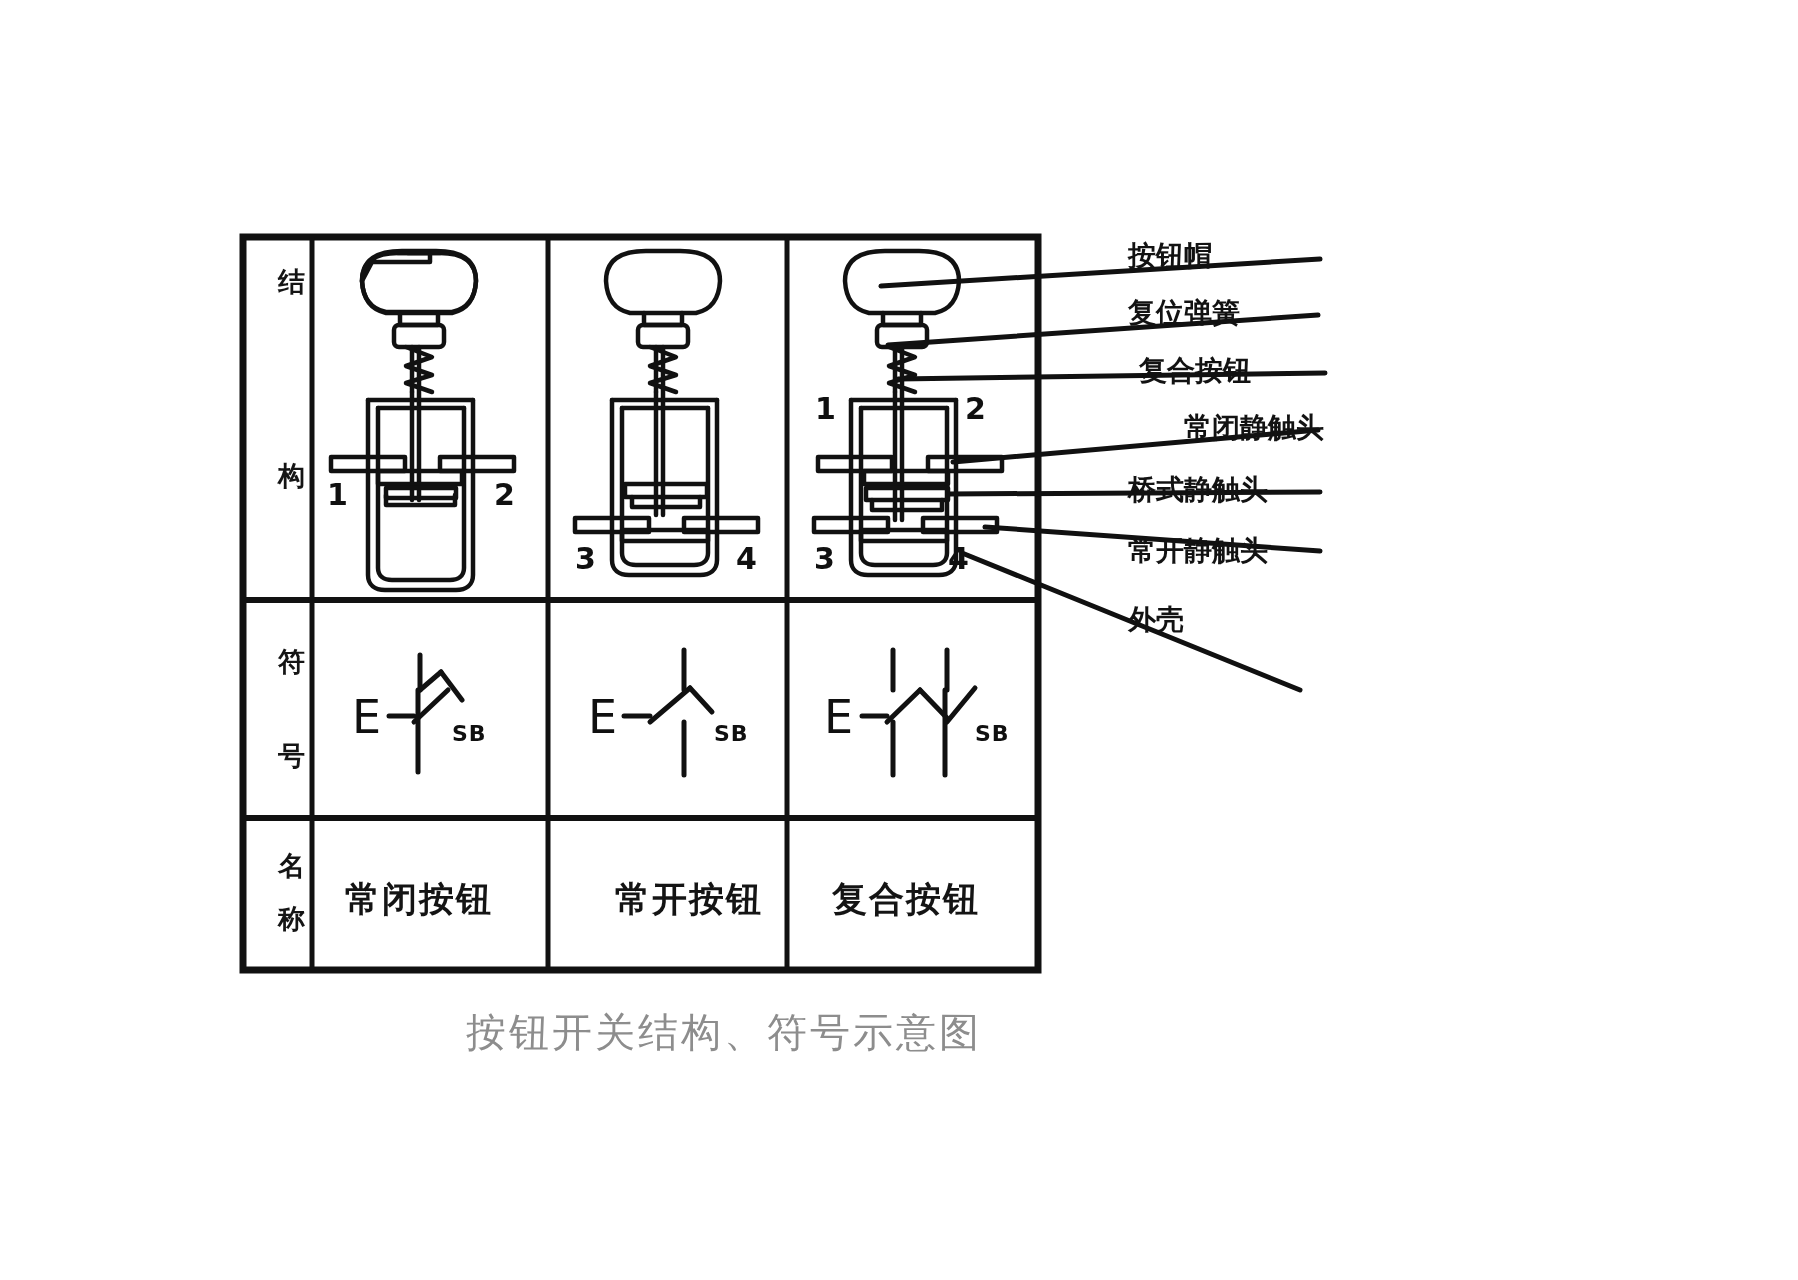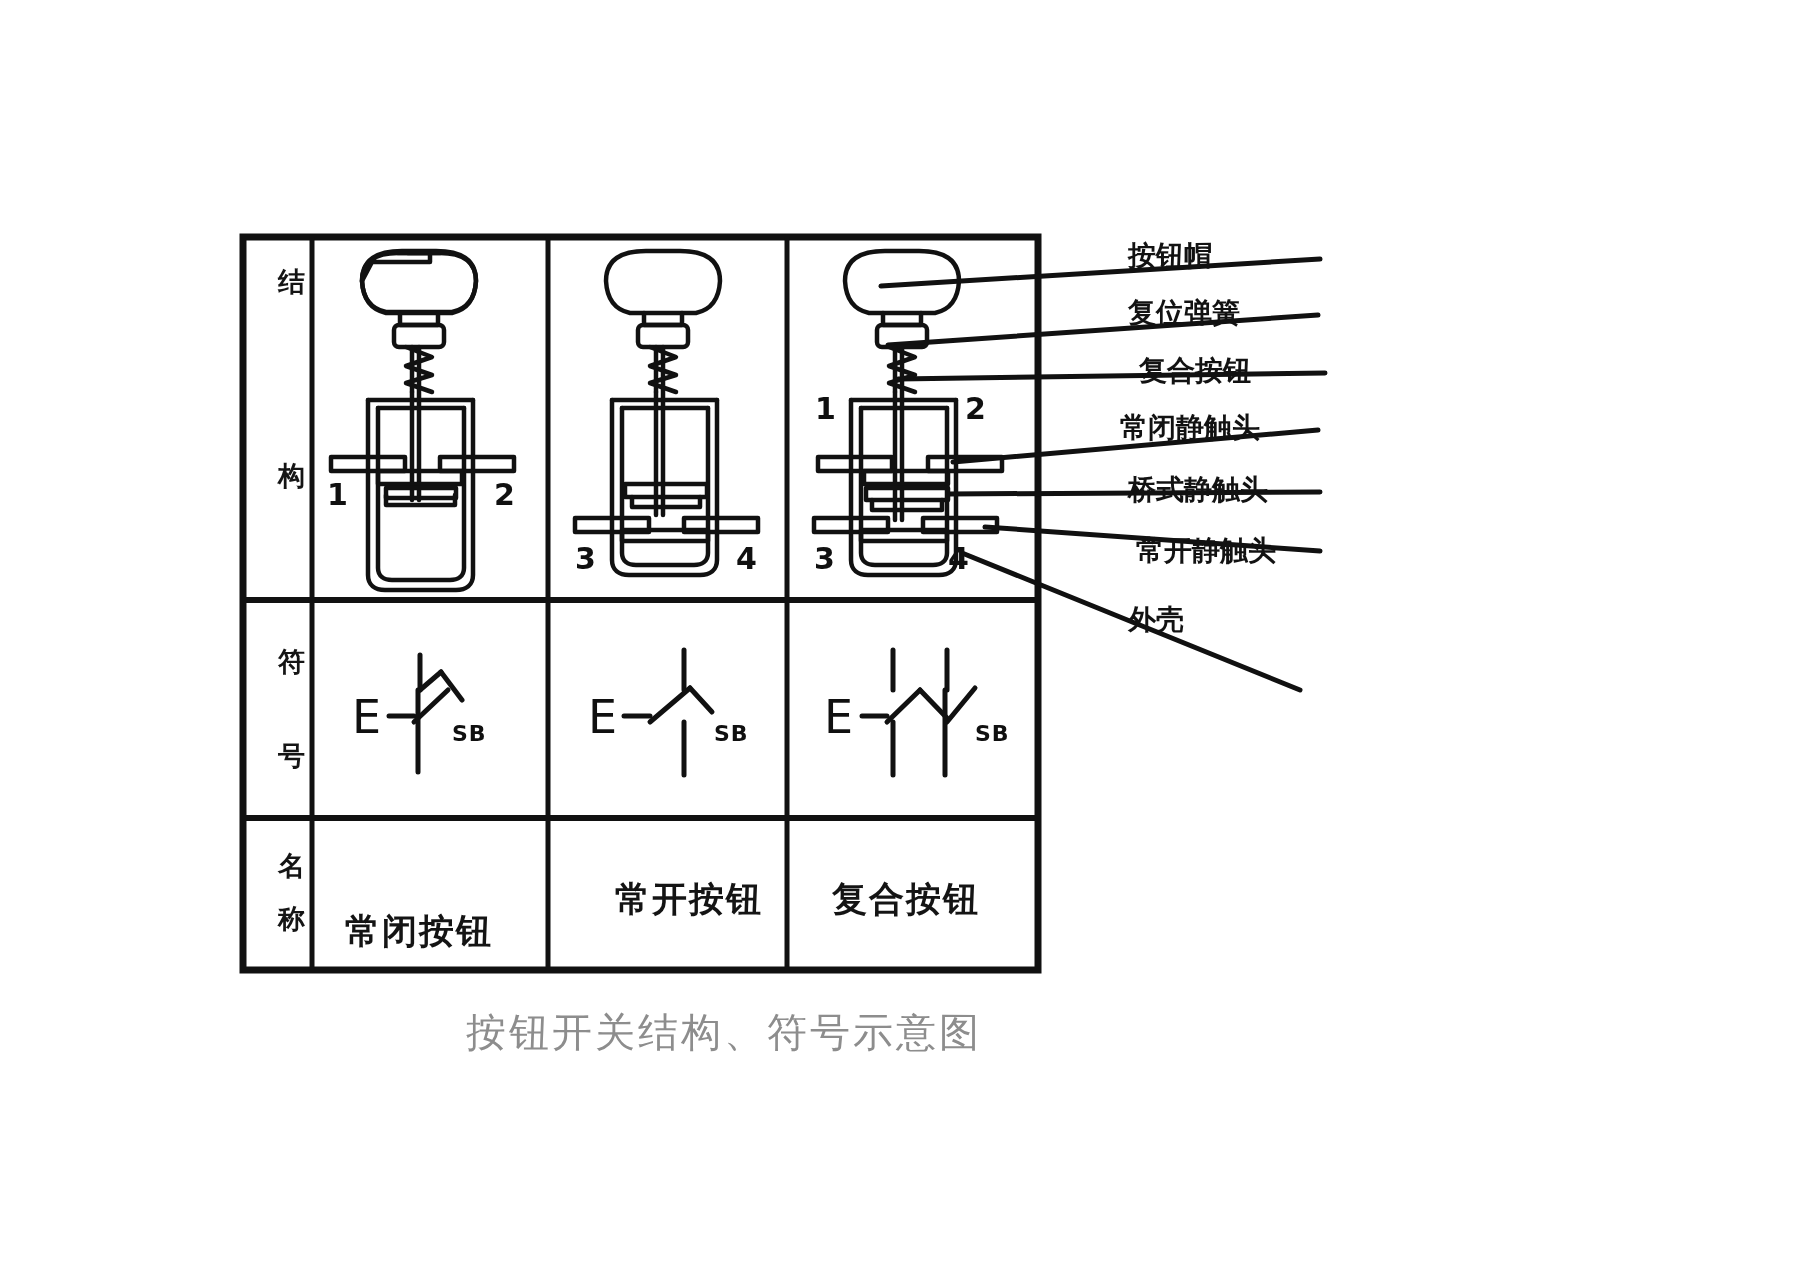--- a/index.html
+++ b/index.html
@@ -275,27 +275,27 @@
 
   <div class="e-label" style="left:352px; top:690px;">E</div>
   <div class="sb-label" style="left:452px; top:721px;">SB</div>
 
   <div class="e-label" style="left:588px; top:690px;">E</div>
   <div class="sb-label" style="left:714px; top:721px;">SB</div>
 
   <div class="e-label" style="left:824px; top:690px;">E</div>
   <div class="sb-label" style="left:975px; top:721px;">SB</div>
 
-  <div class="cell-name" style="left:345px; top:908px;">常闭按钮</div>
+  <div class="cell-name" style="left:345px; top:876px;">常闭按钮</div>
   <div class="cell-name" style="left:583px; top:876px;margin-left:32px;">常开按钮</div>
   <div class="cell-name" style="left:832px; top:876px;">复合按钮</div>
 
   <div class="callout-label" style="left:1128px; top:242px;">按钮帽</div>
   <div class="callout-label" style="left:1128px; top:299px;">复位弹簧</div>
   <div class="callout-label" style="left:1139px; top:357px;">复合按钮</div>
-  <div class="callout-label" style="left:1120px; top:414px;">常闭静触头</div>
+  <div class="callout-label" style="left:1184px; top:414px;">常闭静触头</div>
   <div class="callout-label" style="left:1128px; top:476px;">桥式静触头</div>
-  <div class="callout-label" style="left:1128px; top:537px;margin-left:8px;">常开静触头</div>
+  <div class="callout-label" style="left:1128px; top:537px;">常开静触头</div>
   <div class="callout-label" style="left:1128px; top:606px;">外壳</div>
 
   <div class="caption" style="left:466px; top:1005px;text-align:center;">按钮开关结构、符号示意图</div>
 
 </div>
 
 </body></html>

